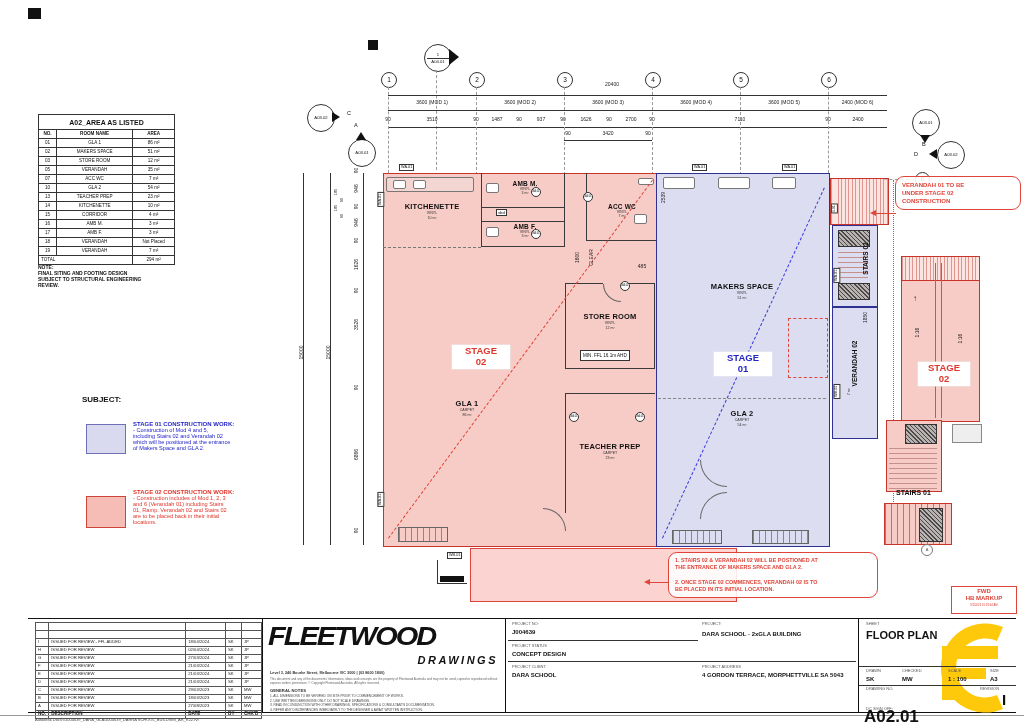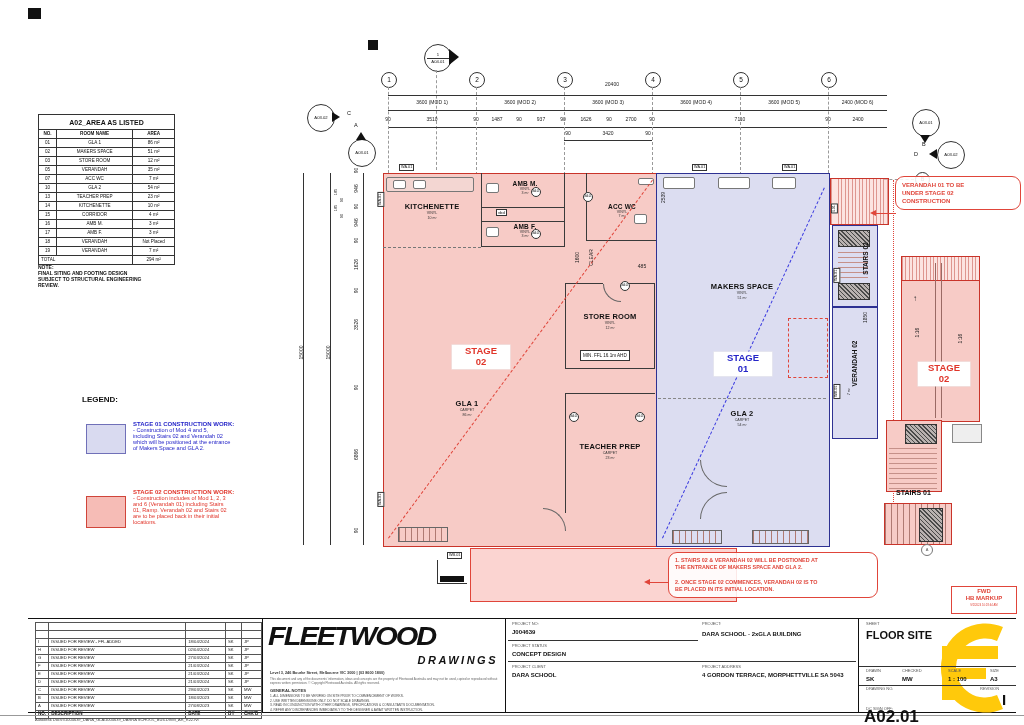--- a/index.html
+++ b/index.html
@@ -138,21 +138,21 @@
       </table>
   </div>
 
   <div class="abs" style="left:38px;top:264px;width:150px;">
     <div style="font-size:5px;font-weight:bold;">NOTE:</div>
     <div class="pre" style="font-size:5px;font-weight:bold;">FINAL SITING AND FOOTING DESIGN
 SUBJECT TO STRUCTURAL ENGINEERING
 REVIEW.</div>
   </div>
 
-  <div class="abs" style="left:82px;top:395px;font-size:8px;font-weight:bold;">LEGEND:</div>
+  <div class="abs" style="left:82px;top:395px;font-size:8px;font-weight:bold;">SUBJECT:</div>
   <div class="abs" style="left:86px;top:424px;width:38px;height:28px;background:#d9daf0;border:1.2px solid #7070b8;"></div>
   <div class="abs" style="left:133px;top:421px;width:134px;color:#2525c8;">
     <div style="font-size:6px;font-weight:bold;">STAGE 01 CONSTRUCTION WORK:</div>
     <div class="pre" style="font-size:5.6px;">- Construction of Mod 4 and 5,
 including Stairs 02 and Verandah 02
 which will be positioned at the entrance
 of Makers Space and GLA 2.</div>
   </div>
   <div class="abs" style="left:86px;top:496px;width:38px;height:30px;background:#f6bcb6;border:1.2px solid #d0453a;"></div>
   <div class="abs" style="left:133px;top:489px;width:136px;color:#e0352a;">
@@ -569,21 +569,21 @@
   <div class="abs lbl" style="left:702px;top:665px;">PROJECT ADDRESS</div>
   <div class="abs val" style="left:702px;top:672px;">4 GORDON TERRACE, MORPHETTVILLE SA 5043</div>
 
   <svg class="abs" style="left:902px;top:620px;z-index:0;" width="122" height="94" viewBox="0 0 122 94">
     <path d="M 98 14 A 37 37 0 1 0 98 82" fill="none" stroke="#FFC90B" stroke-width="15"></path>
     <rect x="40" y="26" width="14" height="54" fill="#FFC90B"></rect>
     <rect x="40" y="26" width="56" height="13" fill="#FFC90B"></rect>
     <rect x="40" y="48" width="44" height="11" fill="#FFC90B"></rect>
   </svg>
   <div class="abs lbl" style="left:866px;top:622px;z-index:2;">SHEET</div>
-  <div class="abs" style="left:866px;top:629px;font-size:11px;font-weight:bold;z-index:2;">FLOOR SITE</div>
+  <div class="abs" style="left:866px;top:629px;font-size:11px;font-weight:bold;z-index:2;">FLOOR PLAN</div>
   <div class="abs hline" style="left:859px;top:666px;width:157px;z-index:2;"></div>
   <div class="abs lbl" style="left:866px;top:669px;z-index:2;">DRAWN</div>
   <div class="abs val" style="left:866px;top:676px;z-index:2;">SK</div>
   <div class="abs lbl" style="left:902px;top:669px;z-index:2;">CHECKED</div>
   <div class="abs val" style="left:902px;top:676px;z-index:2;">MW</div>
   <div class="abs lbl" style="left:948px;top:669px;z-index:2;">SCALE</div>
   <div class="abs val" style="left:948px;top:676px;z-index:2;">1 : 100</div>
   <div class="abs lbl" style="left:990px;top:669px;z-index:2;">SIZE</div>
   <div class="abs val" style="left:990px;top:676px;z-index:2;">A3</div>
   <div class="abs hline" style="left:859px;top:685px;width:157px;z-index:2;"></div>

